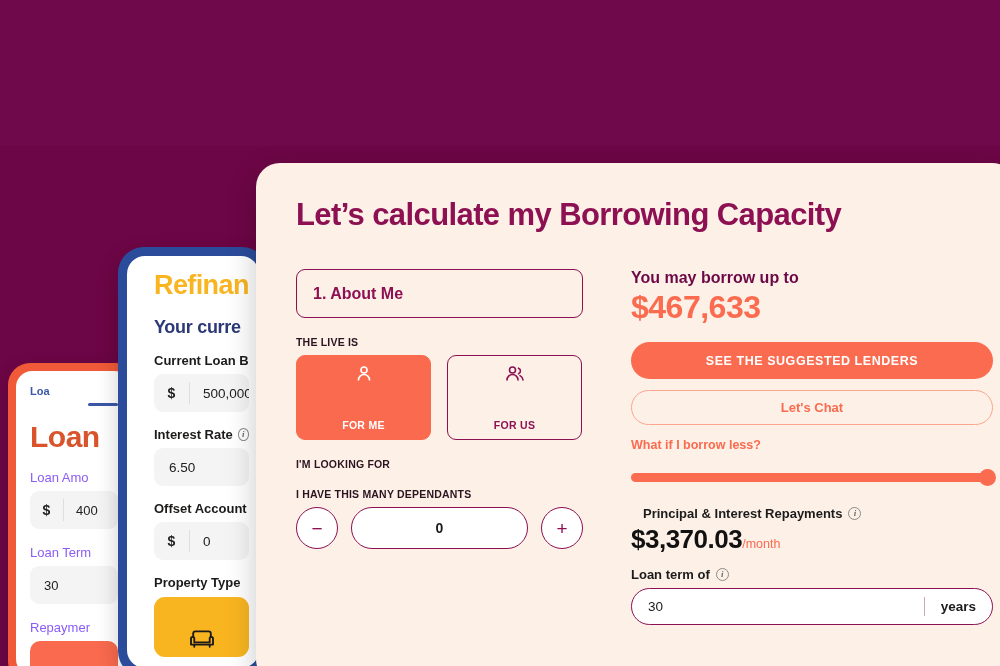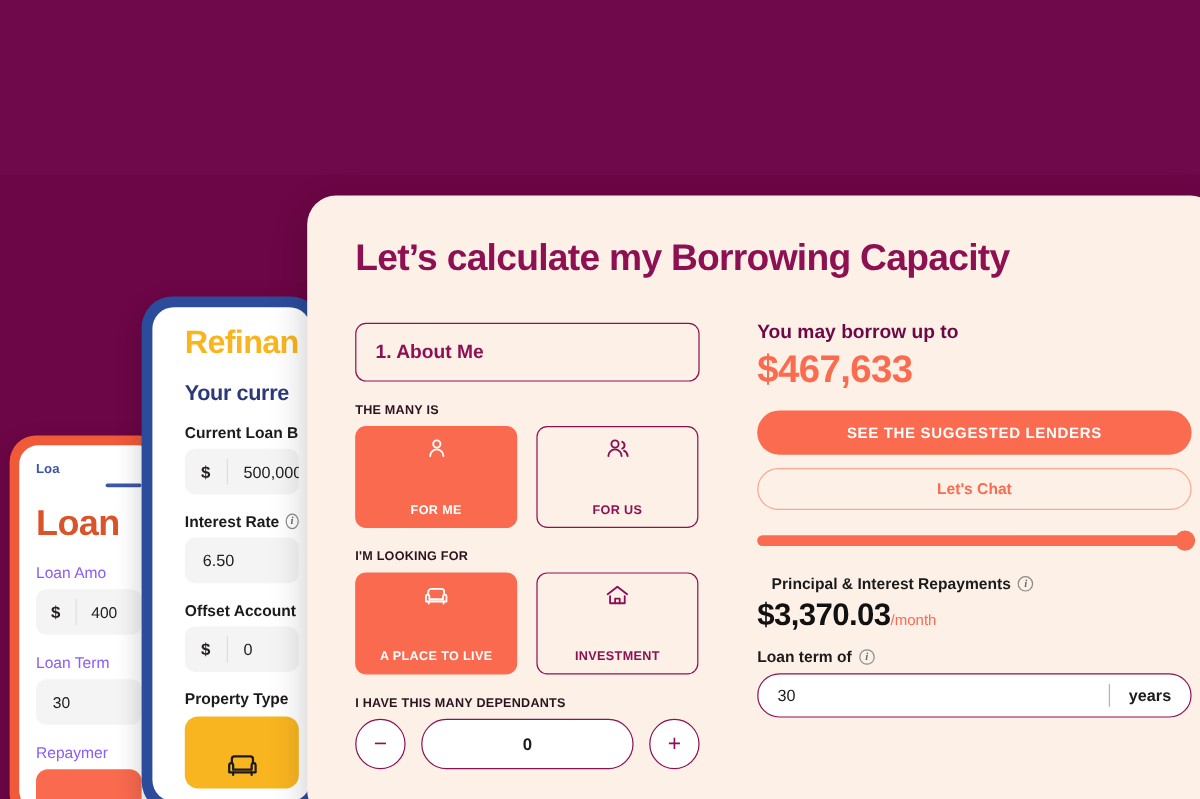--- a/index.html
+++ b/index.html
@@ -308,21 +308,21 @@
   <div id="card-main">
 
     <div id="main-title">Let’s calculate my Borrowing Capacity</div>
 
     <div id="main-cols">
 
       <div id="col-left">
 
         <div id="step-pill">1. About Me</div>
 
-        <div class="seclabel">THE MANY IS</div>
+        <div class="seclabel">THE LIVE IS</div>
         <div class="tilerow">
           <div class="tile on">
             <span>
               <svg width="20" height="20" viewBox="0 0 20 20" fill="none" stroke="currentColor" stroke-width="1.6" stroke-linecap="round">
                 <circle cx="10" cy="6" r="3"></circle>
                 <path d="M4.5 16a5.5 5.5 0 0 1 11 0"></path>
               </svg>
             </span>
             <span class="tlabel">FOR ME</span>
           </div>
@@ -333,57 +333,36 @@
                 <path d="M3 16a5.5 5.5 0 0 1 11 0"></path>
                 <path d="M14.5 4.2a3 3 0 0 1 0 5.6"></path>
                 <path d="M16 11.6A5.5 5.5 0 0 1 19 16"></path>
               </svg>
             </span>
             <span class="tlabel">FOR US</span>
           </div>
         </div>
 
         <div class="seclabel">I'M LOOKING FOR</div>
-        <div class="tilerow">
-          <div class="tile on">
-            <span>
-              <svg width="23" height="19" viewBox="0 0 24 20" fill="none" stroke="currentColor" stroke-width="1.6" stroke-linecap="round" stroke-linejoin="round">
-                <path d="M5 9V6.5A2.5 2.5 0 0 1 7.5 4h9A2.5 2.5 0 0 1 19 6.5V9"></path>
-                <path d="M3 10.5A1.5 1.5 0 0 1 4.5 9h0A1.5 1.5 0 0 1 6 10.5V13h12v-2.5A1.5 1.5 0 0 1 19.5 9h0A1.5 1.5 0 0 1 21 10.5V15H3z"></path>
-                <path d="M5.5 15v1.8M18.5 15v1.8"></path>
-              </svg>
-            </span>
-            <span class="tlabel">A PLACE TO LIVE</span>
-          </div>
-          <div class="tile off">
-            <span>
-              <svg width="21" height="20" viewBox="0 0 22 20" fill="none" stroke="currentColor" stroke-width="1.6" stroke-linecap="round" stroke-linejoin="round">
-                <path d="M2.5 9.2 11 2.6l8.5 6.6"></path>
-                <path d="M4.6 10.8V17h12.8v-6.2"></path>
-                <path d="M9 17v-4h4v4"></path>
-              </svg>
-            </span>
-            <span class="tlabel">INVESTMENT</span>
-          </div>
-        </div>
 
         <div class="seclabel">I HAVE THIS MANY DEPENDANTS</div>
         <div id="stepper">
           <div class="stepbtn">−</div>
           <div id="stepval">0</div>
           <div class="stepbtn">+</div>
         </div>
       </div>
 
       <div id="col-right">
         <div id="borrow-cap">You may borrow up to</div>
         <div id="borrow-amt">$467,633</div>
 
         <div id="btn-lenders">SEE THE SUGGESTED LENDERS</div>
         <div id="btn-chat">Let's Chat</div>
+        <div id="link-less">What if I borrow less?</div>
 
         <div id="slider-wrap">
           <div id="slider-track"></div>
           <div id="slider-thumb"></div>
         </div>
 
         <div id="pi-label">
           <span>Principal &amp; Interest Repayments</span>
           <span class="infodot">i</span>
         </div>

